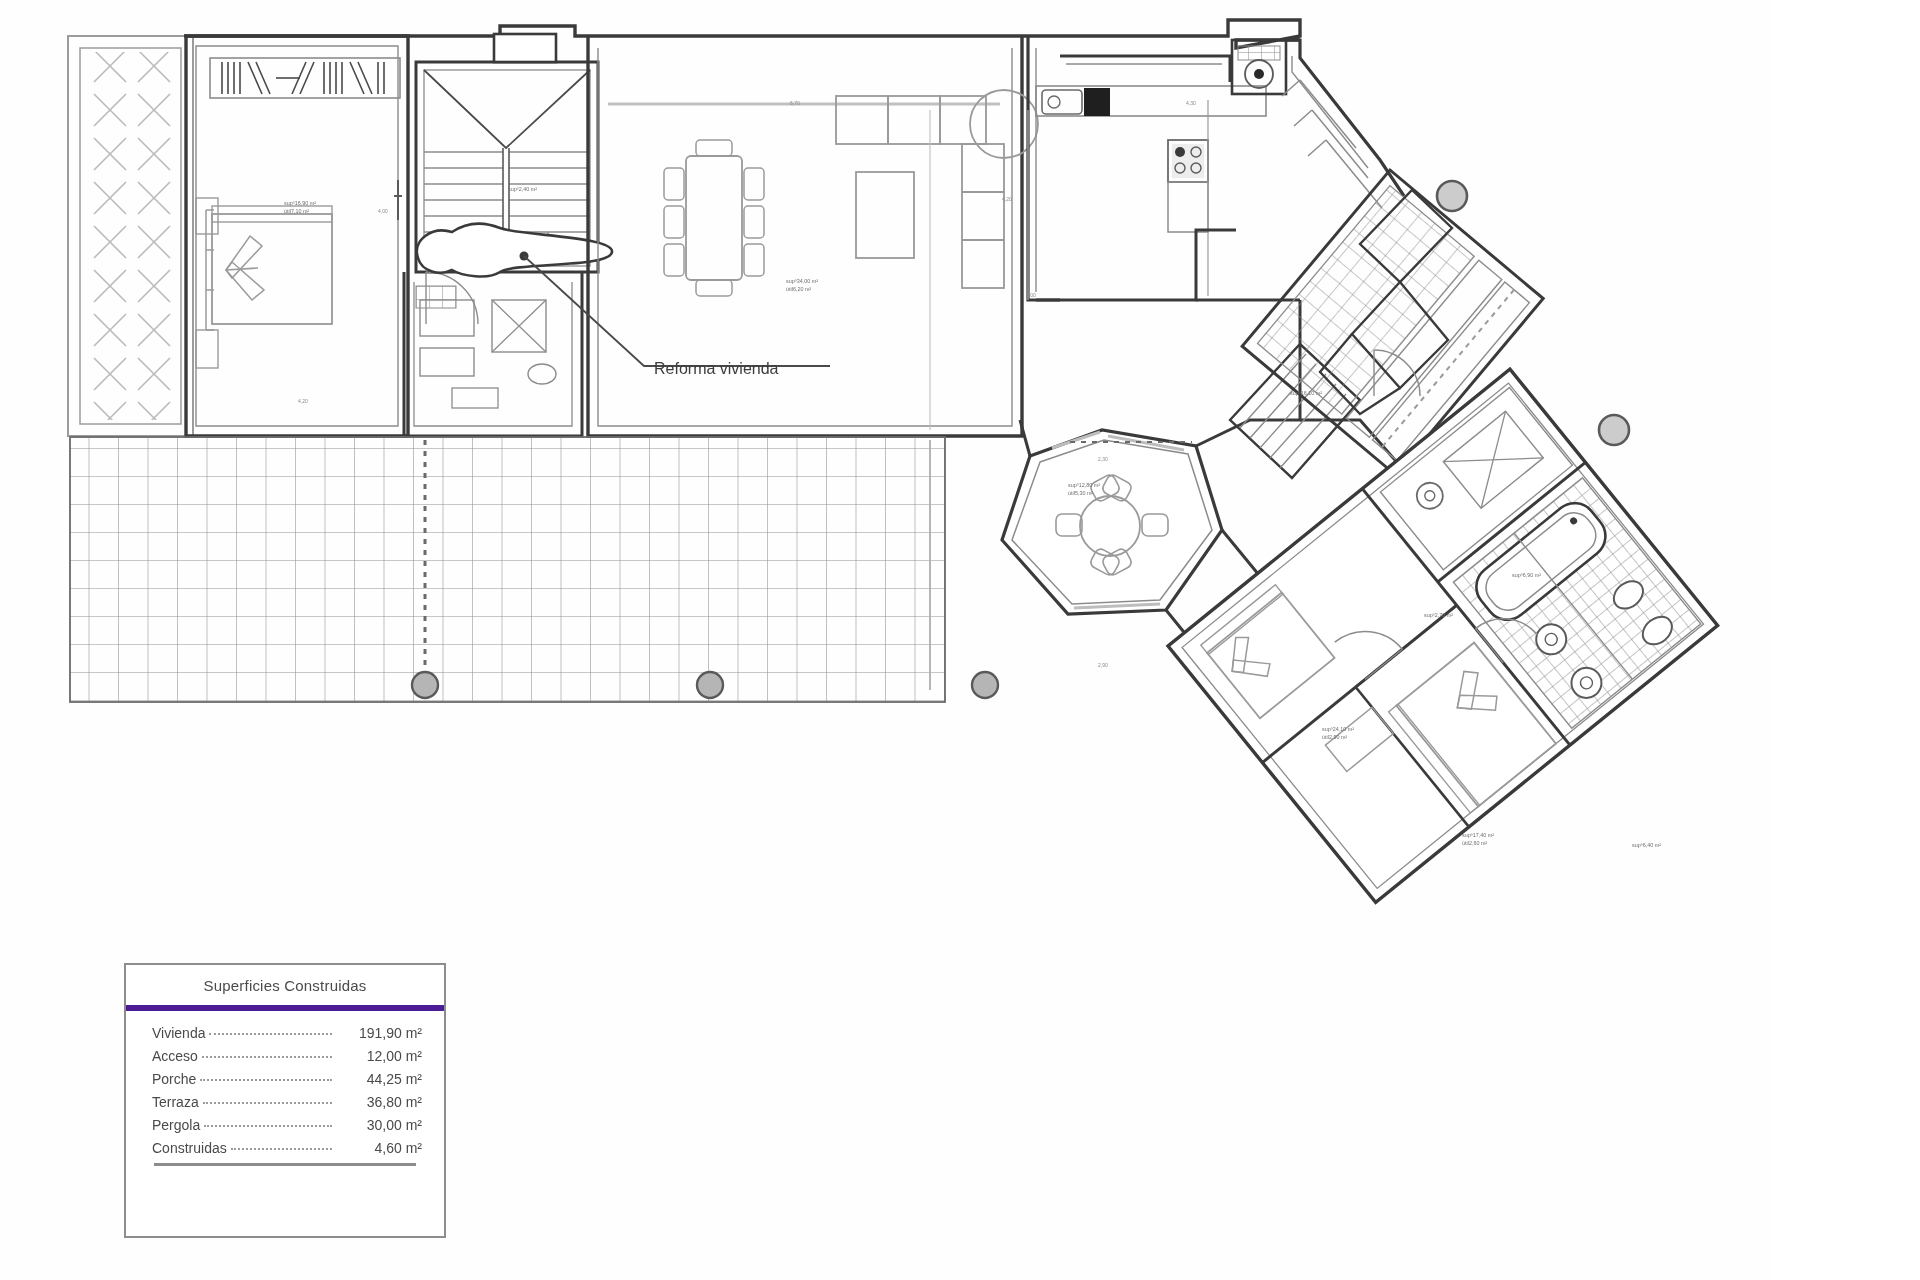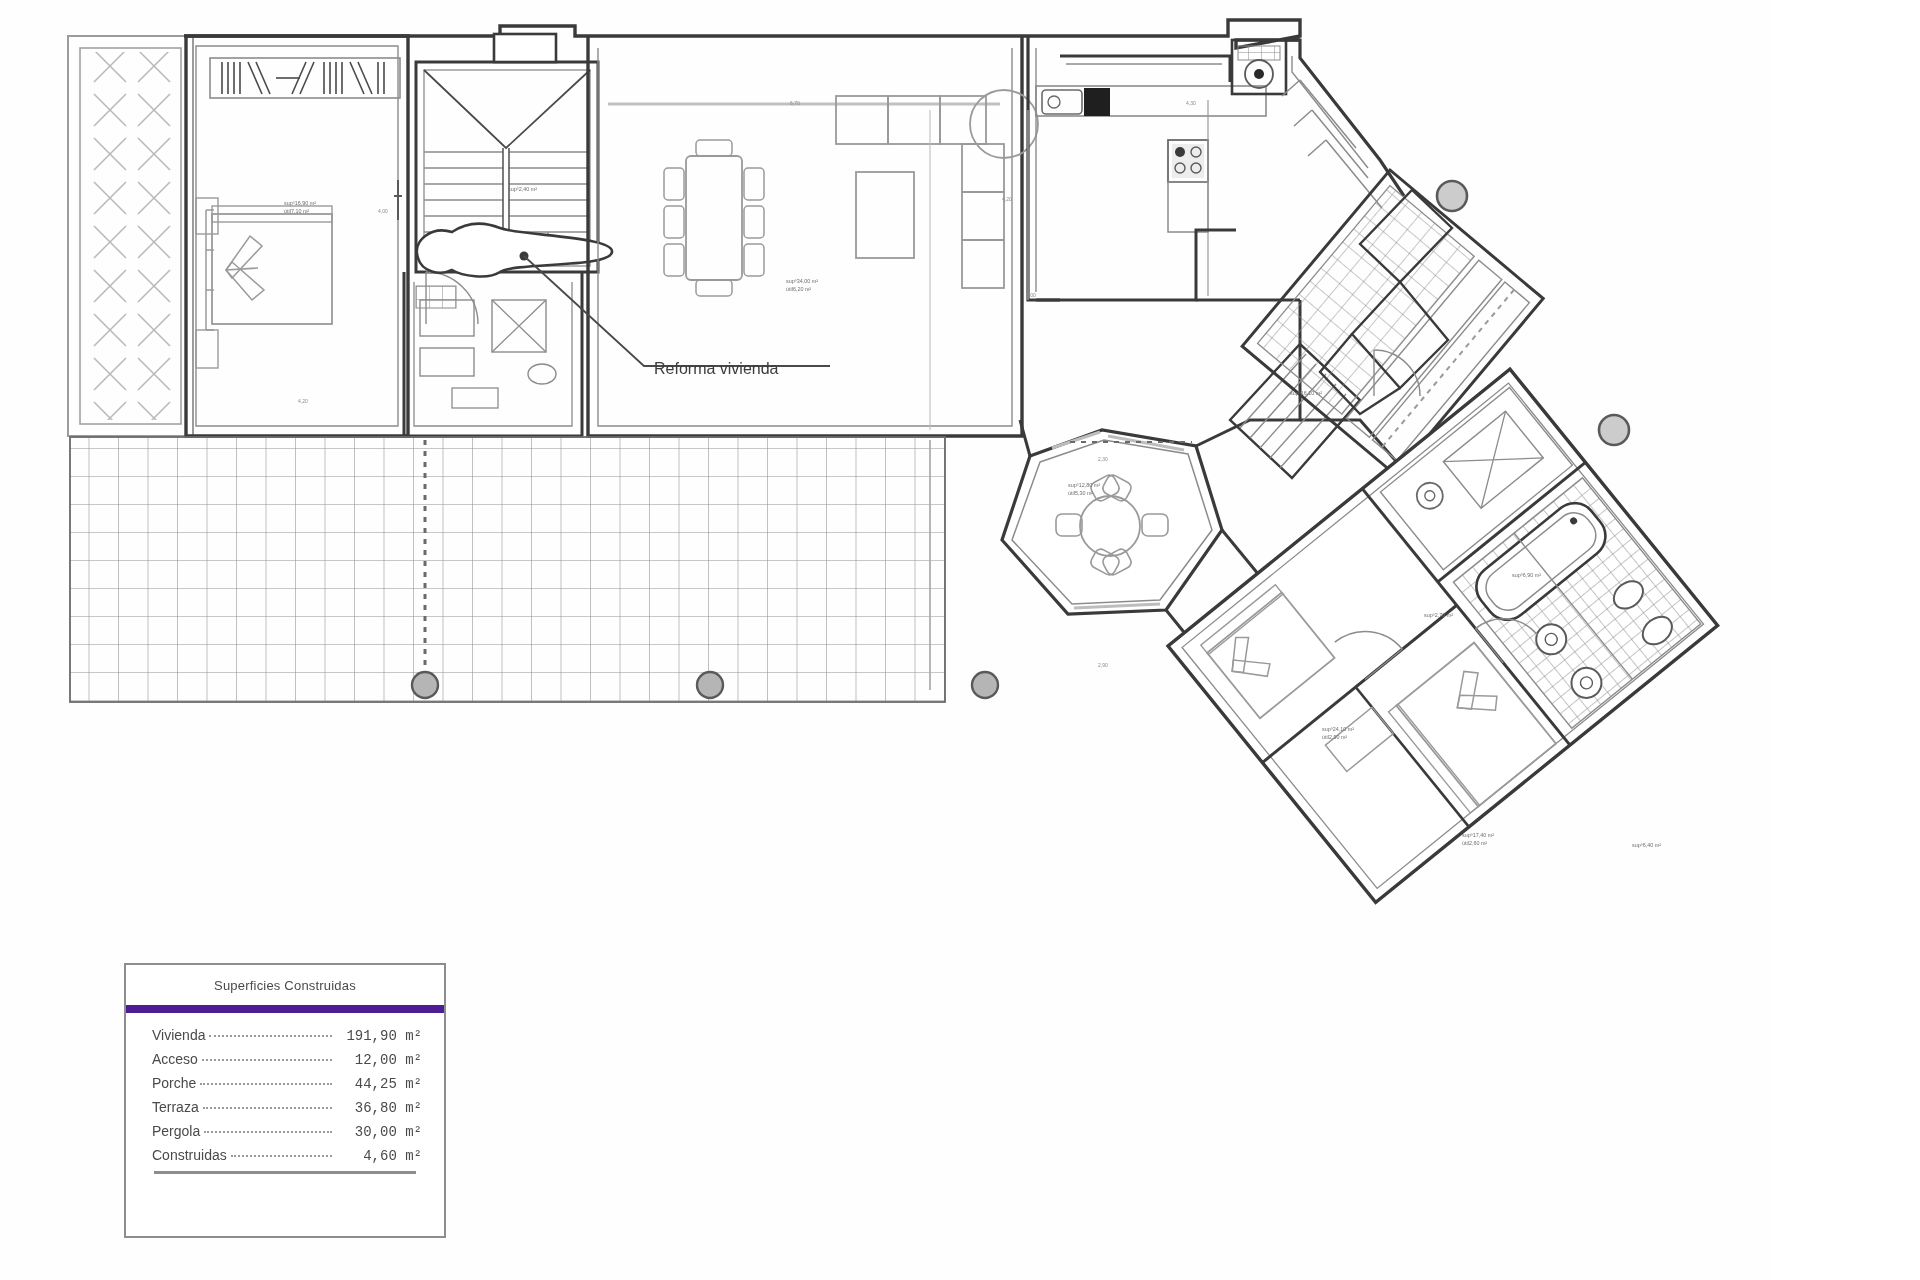--- a/index.html
+++ b/index.html
@@ -6,34 +6,34 @@
   html,body{margin:0;padding:0;background:#ffffff;}
   body{width:1920px;height:1280px;overflow:hidden;font-family:"Liberation Sans",sans-serif;}
   #root{position:relative;width:1772px;height:1280px;background:#fefefe;}
   svg.plan{position:absolute;left:0;top:0;width:1920px;height:1280px;}
   .legend-box{
     position:absolute;left:124px;top:963px;width:322px;height:275px;
     border:2px solid #8d8d8d;background:#ffffff;box-sizing:border-box;
   }
   .legend-title{
     height:40px;display:flex;align-items:center;justify-content:center;
-    border-bottom:8px solid #4c1d95;font-size:13px;color:#4a4a4a;
+    border-bottom:6px solid #4c1d95;font-size:15px;color:#4a4a4a;
     font-family:"Liberation Sans",sans-serif;letter-spacing:.2px;
   }
   .legend-rows{padding:14px 22px 1px 26px;}
   .lrow{
     display:flex;align-items:baseline;font-size:14px;color:#4a4a4a;
     margin-bottom:7px;
   }
   .lrow .lab{white-space:nowrap;}
   .lrow .dots{
     flex:1;margin:0 4px;border-bottom:2px dotted #9b9b9b;
     transform:translateY(-3px);min-width:10px;
   }
-  .lrow .val{white-space:nowrap;text-align:right;min-width:86px;font-family:Liberation Mono, monospace;}
+  .lrow .val{white-space:nowrap;text-align:right;min-width:86px;}
   .legend-rule{margin:6px 6px 0 2px;border-top:3px solid #8d8d8d;}
   .annot{
     position:absolute;font-size:16px;color:#3d3d3d;white-space:nowrap;
     font-family:"Liberation Sans",sans-serif;
   }
   .rm-lbl{
     position:absolute;font-size:5.4px;color:#6f6f6f;white-space:nowrap;
     line-height:1.45;font-family:"Liberation Sans",sans-serif;
   }
   .dim-lbl{

